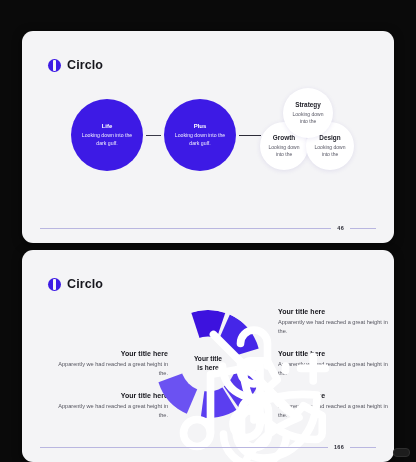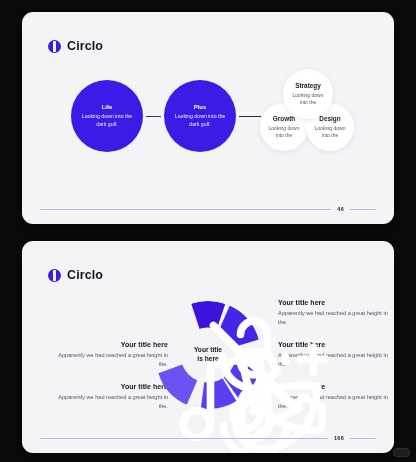--- a/index.html
+++ b/index.html
@@ -8,22 +8,23 @@
     background: #0a0a0a;
     font-family: "Liberation Sans", sans-serif;
     overflow: hidden;
   }
   .stage {
     position: relative;
     width: 416px; height: 462px;
     background: #0a0a0a;
     display: flex; flex-direction: column;
     align-items: center;
-    gap: 17px;
-    padding-top: 12px;
+    gap: 7px;
+    padding-top: 20px;
+    justify-content: flex-end;
   }
   .slide {
     position: relative;
     width: 372px; height: 212px;
     background: #f4f4f6;
     border-radius: 11px;
     box-shadow: 0 2px 10px rgba(0,0,0,0.55);
     overflow: hidden;
   }
   

